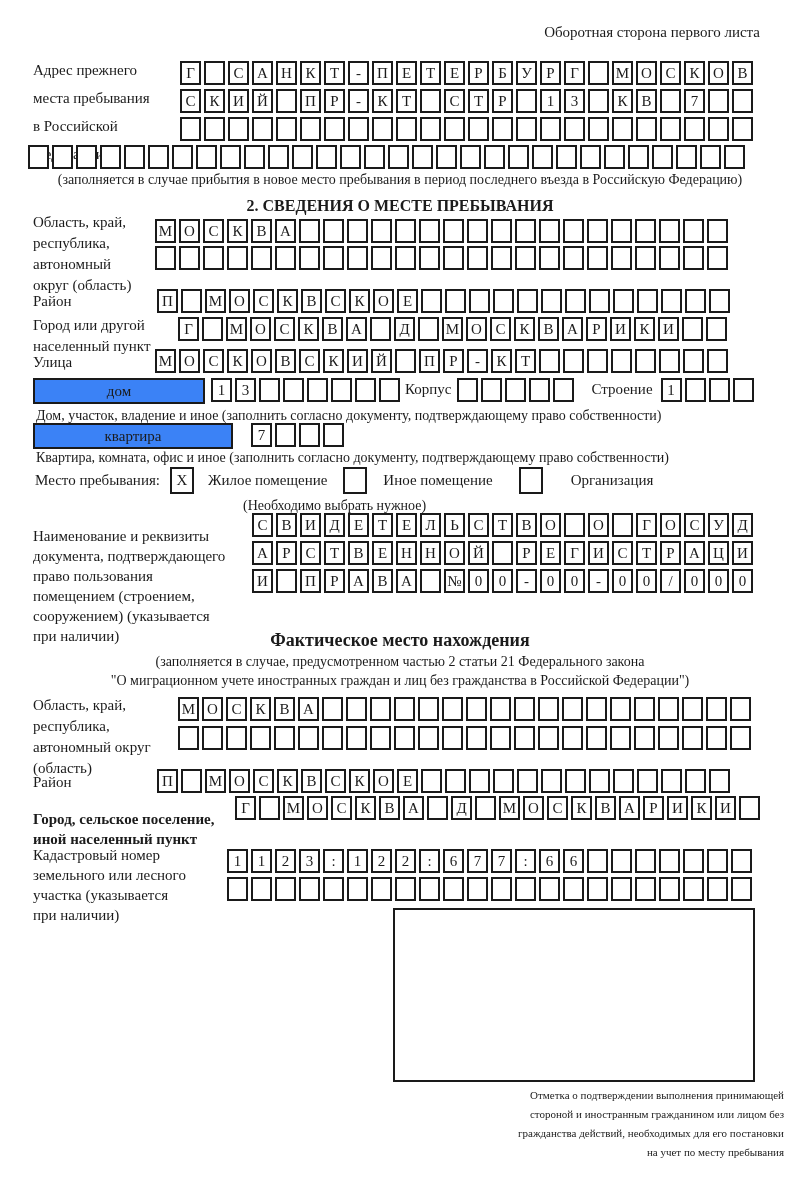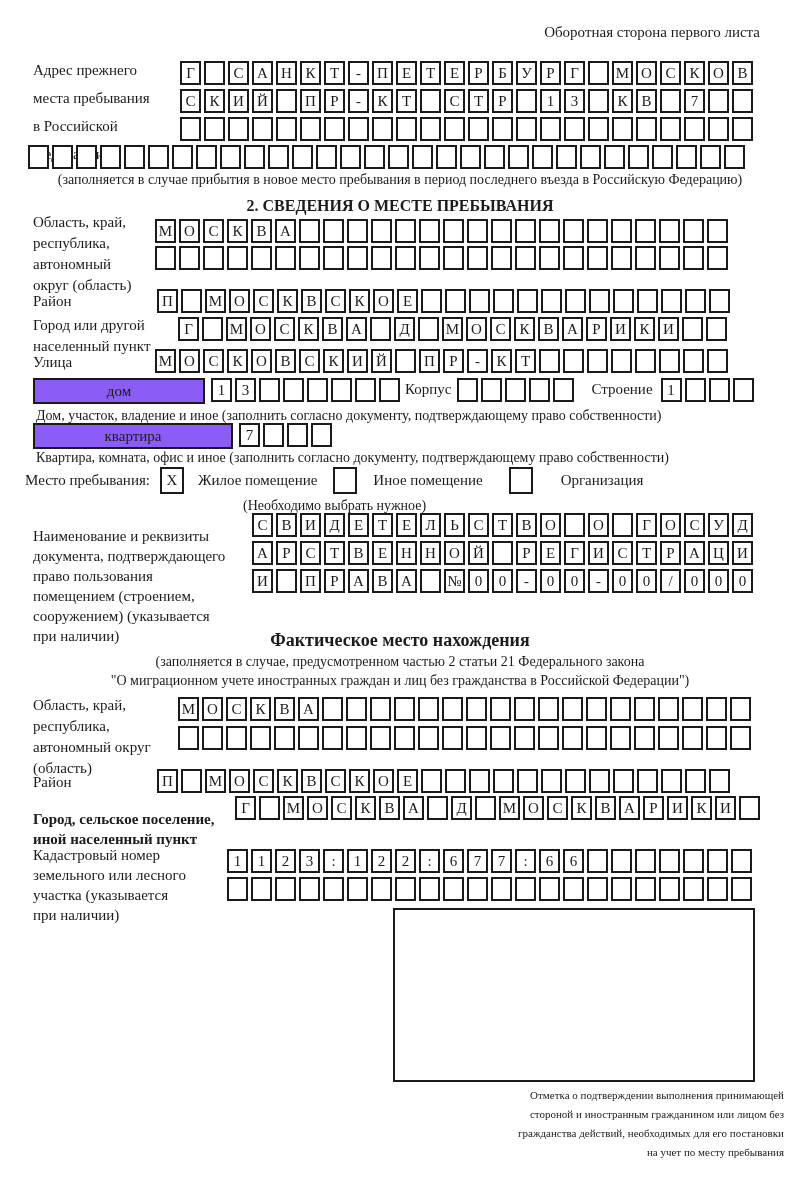--- a/index.html
+++ b/index.html
@@ -14,21 +14,21 @@
   .grid-row{white-space:nowrap;height:24px;margin-bottom:4px;}
   .mb3 .grid-row{margin-bottom:3px;}
   .mb5 .grid-row{margin-bottom:5px;}
   .cell{
     box-sizing:border-box;display:inline-block;width:21px;height:24px;
     border:2px solid #1a1a1a;margin-right:3px;text-align:center;
     line-height:20px;font-size:15px;vertical-align:top;background:#fff;
   }
   .wide-box{
     box-sizing:border-box;display:inline-block;height:26px;border:2px solid #1a1a1a;
-    text-align:center;line-height:22px;font-size:15px;vertical-align:top;background:#8b5cf6;
+    text-align:center;line-height:22px;font-size:15px;vertical-align:top;background:#3b82f6;
   }
   .chk{
     box-sizing:border-box;display:inline-block;width:24px;height:27px;border:2px solid #1a1a1a;
     text-align:center;line-height:23px;font-size:15px;vertical-align:middle;background:#fff;
   }
   .caption{font-size:14px;}
   .center{width:800px;text-align:center;left:0;}
   .title{font-size:16px;font-weight:bold;}
   .inline-label{font-size:15px;display:inline-block;vertical-align:middle;}
   .bigbox{box-sizing:border-box;border:2px solid #1a1a1a;background:#fff;}
@@ -71,25 +71,25 @@
 
 <div class="abs flabel" style="top:352px;left:33px;">Улица</div>
 <div class="abs grid-row" style="top:349px;left:155px;"><span class="cell">М</span><span class="cell">О</span><span class="cell">С</span><span class="cell">К</span><span class="cell">О</span><span class="cell">В</span><span class="cell">С</span><span class="cell">К</span><span class="cell">И</span><span class="cell">Й</span><span class="cell"></span><span class="cell">П</span><span class="cell">Р</span><span class="cell">-</span><span class="cell">К</span><span class="cell">Т</span><span class="cell"></span><span class="cell"></span><span class="cell"></span><span class="cell"></span><span class="cell"></span><span class="cell"></span><span class="cell"></span><span class="cell"></span></div>
 
 <div class="abs" style="top:378px;left:33px;white-space:nowrap;">
   <span class="wide-box" style="width:172px;margin-right:6px;">дом</span><span class="grid-row" style="display:inline-block;"><span class="cell">1</span><span class="cell">3</span><span class="cell"></span><span class="cell"></span><span class="cell"></span><span class="cell"></span><span class="cell"></span><span class="cell"></span></span><span class="inline-label" style="margin:2px 6px 0 2px;">Корпус</span><span class="grid-row" style="display:inline-block;"><span class="cell"></span><span class="cell"></span><span class="cell"></span><span class="cell"></span><span class="cell"></span></span><span class="inline-label" style="margin:2px 8px 0 14px;">Строение</span><span class="grid-row" style="display:inline-block;"><span class="cell">1</span><span class="cell"></span><span class="cell"></span><span class="cell"></span></span>
 </div>
 <div class="abs caption" style="top:408px;left:36px;">Дом, участок, владение и иное (заполнить согласно документу, подтверждающему право собственности)</div>
 
 <div class="abs" style="top:423px;left:33px;white-space:nowrap;">
-  <span class="wide-box" style="width:200px;margin-right:6px;">квартира</span><span class="grid-row" style="display:inline-block;"><span class="cell">7</span><span class="cell"></span><span class="cell"></span><span class="cell"></span></span>
+  <span class="wide-box" style="width:200px;margin-right:18px;">квартира</span><span class="grid-row" style="display:inline-block;"><span class="cell">7</span><span class="cell"></span><span class="cell"></span><span class="cell"></span></span>
 </div>
 <div class="abs caption" style="top:450px;left:36px;">Квартира, комната, офис и иное (заполнить согласно документу, подтверждающему право собственности)</div>
 
-<div class="abs" style="top:467px;left:25px;white-space:nowrap;">
+<div class="abs" style="top:467px;left:35px;white-space:nowrap;">
   <span class="inline-label">Место пребывания:</span>
   <span class="chk" style="margin-left:6px;">X</span>
   <span class="inline-label" style="margin-left:10px;">Жилое помещение</span>
   <span class="chk" style="margin-left:12px;"></span>
   <span class="inline-label" style="margin-left:12px;">Иное помещение</span>
   <span class="chk" style="margin-left:22px;"></span>
   <span class="inline-label" style="margin-left:24px;">Организация</span>
 </div>
 <div class="abs caption" style="top:498px;left:243px;">(Необходимо выбрать нужное)</div>
 

